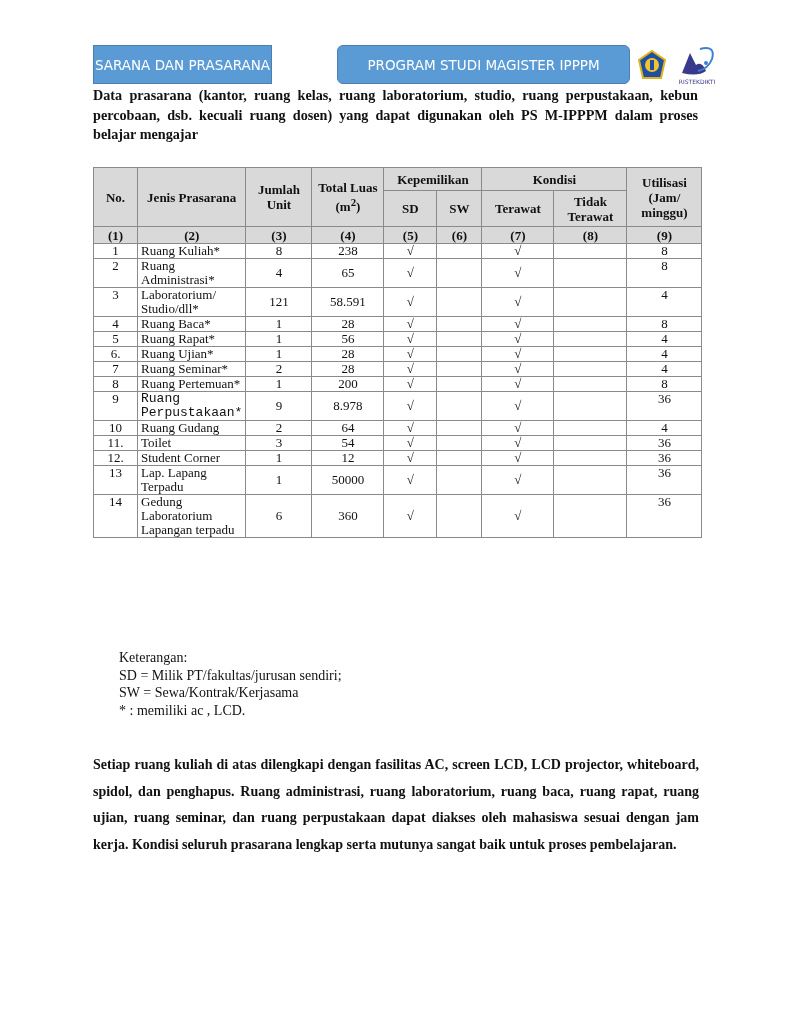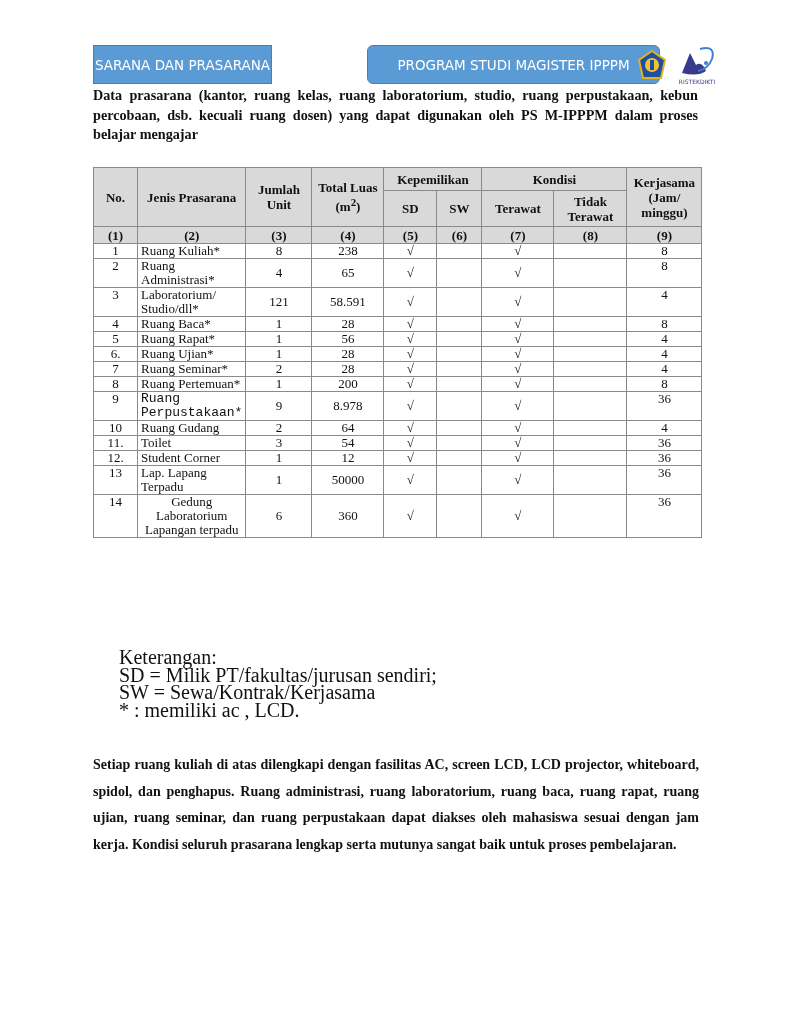--- a/index.html
+++ b/index.html
@@ -3,33 +3,33 @@
 <meta charset="utf-8">
 <style>
   html, body { margin: 0; padding: 0; background: #ffffff; }
   body { width: 791px; height: 1024px; position: relative; overflow: hidden;
          font-family: "Liberation Serif", serif; color: #111; }
   .tag { position: absolute; box-sizing: border-box; background: #5b9bd5;
          border: 1px solid #4a7fb0; color: #fff;
          font-family: "DejaVu Sans", sans-serif; font-size: 13.5px;
          display: flex; align-items: center; justify-content: center; }
   .tag-left { left: 93px; top: 45px; width: 179px; height: 39px; }
-  .tag-right { left: 337px; top: 45px; width: 293px; height: 39px; border-radius: 6px; margin-left: 30px; }
+  .tag-right { left: 337px; top: 45px; width: 293px; height: 39px; border-radius: 6px; }
   .logo-univ { position: absolute; left: 637px; top: 50px; width: 30px; height: 30px; }
   .logo-ristek { position: absolute; left: 676px; top: 43px; width: 42px; height: 44px; }
   .intro { position: absolute; left: 93px; top: 86px; width: 605px;
            font-weight: bold; font-size: 14.2px; line-height: 19.5px; text-align: justify; }
   table.prasarana { position: absolute; left: 93px; top: 167px; border-collapse: collapse;
            font-size: 13px; line-height: 14px; }
   table.prasarana td, table.prasarana th { border: 1px solid #8a8a8a; padding: 0 3px; vertical-align: middle; }
   table.prasarana thead th { background: #d9d9d9; font-weight: bold; text-align: center; line-height: 15px; }
   .c-left { text-align: left; }
   .c-center { text-align: center; }
   .v-top { vertical-align: top !important; }
-  .notes { position: absolute; left: 119px; top: 649px; font-size: 20px; line-height: 17.5px; }
+  .notes { position: absolute; left: 119px; top: 649px; font-size: 14px; line-height: 17.5px; }
   .para { position: absolute; left: 93px; top: 752px; width: 606px; font-size: 14px;
           line-height: 26.5px; text-align: justify; font-weight: bold; }
 </style>
 </head>
 <body>
 
 <div class="tag tag-left">
   <span>SARANA DAN PRASARANA</span>
 </div>
 <div class="tag tag-right">
@@ -67,21 +67,21 @@
     <tr style="height:23px">
       <th rowspan="2">No.</th>
       <th rowspan="2">Jenis Prasarana</th>
       <th rowspan="2">Jumlah Unit</th>
       <th rowspan="2">
         <span>Total Luas</span><br>
         <span>(m</span><sup>2</sup><span>)</span>
       </th>
       <th colspan="2">Kepemilikan</th>
       <th colspan="2">Kondisi</th>
-      <th rowspan="2">Kerjasama (Jam/ minggu)</th>
+      <th rowspan="2">Utilisasi (Jam/ minggu)</th>
     </tr>
     <tr style="height:36px">
       <th>SD</th>
       <th>SW</th>
       <th>Terawat</th>
       <th>Tidak Terawat</th>
     </tr>
     <tr style="height:17px">
       <th>(1)</th>
       <th class="c-left">(2)</th>
@@ -233,21 +233,21 @@
         <td class="c-center">1</td>
         <td class="c-center">50000</td>
         <td class="c-center">√</td>
         <td class="c-center"></td>
         <td class="c-center">√</td>
         <td class="c-center"></td>
         <td class="c-center v-top">36</td>
       </tr>
       <tr>
         <td class="c-center v-top">14</td>
-        <td class="c-left" style="white-space: normal; text-align: center;">Gedung Laboratorium Lapangan terpadu</td>
+        <td class="c-left" style="white-space: normal;">Gedung Laboratorium Lapangan terpadu</td>
         <td class="c-center">6</td>
         <td class="c-center">360</td>
         <td class="c-center">√</td>
         <td class="c-center"></td>
         <td class="c-center">√</td>
         <td class="c-center"></td>
         <td class="c-center v-top">36</td>
       </tr>
     </tbody>
 </table>

